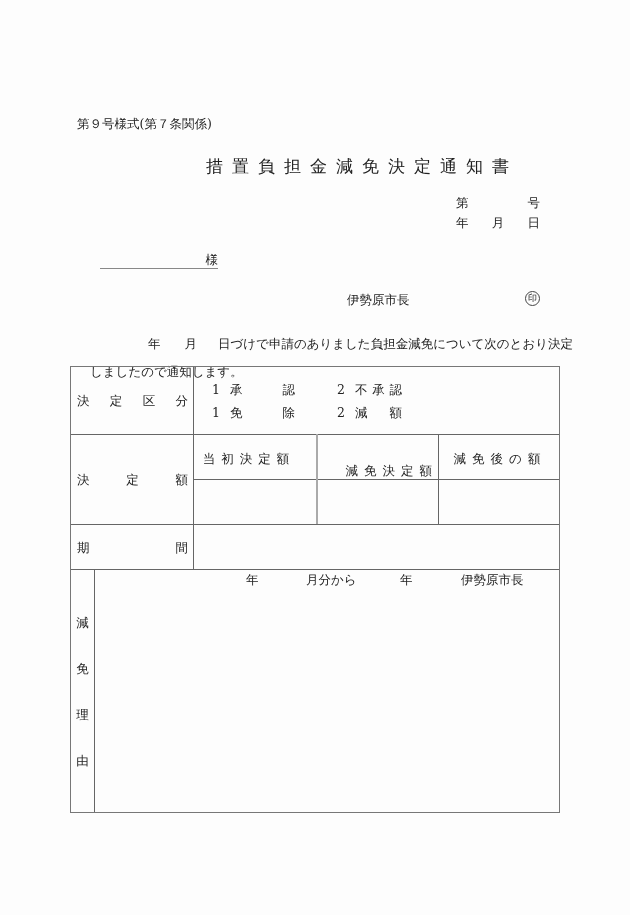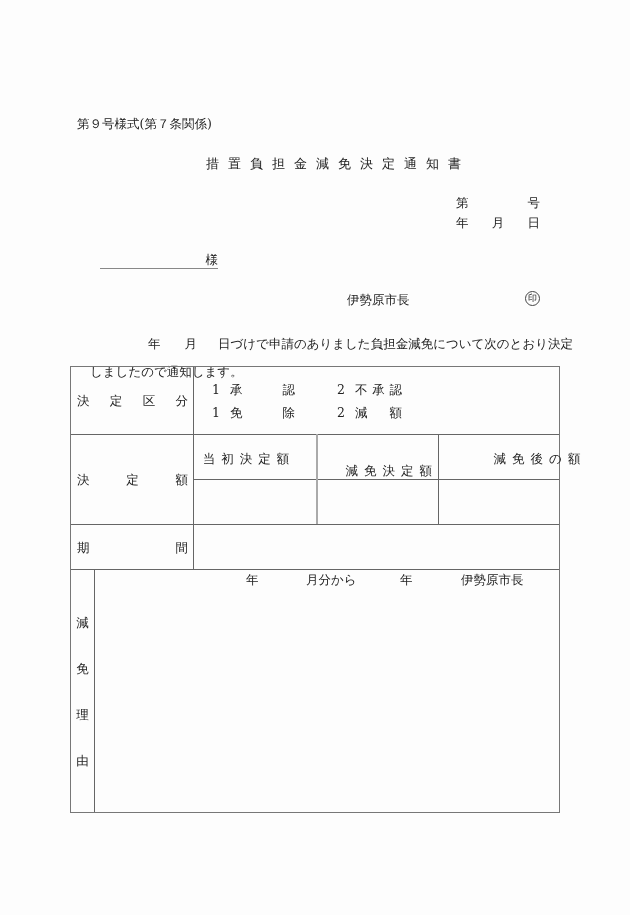--- a/index.html
+++ b/index.html
@@ -12,21 +12,21 @@
       height: 915px;
       position: relative;
       overflow: hidden;
       font-family: "DejaVu Serif", "Liberation Serif", serif;
       color: #222;
       font-size: 12.5px;
     }
     .abs { position: absolute; white-space: nowrap; margin-top: 32px; }
 
     #form-no { left: 77px; top: 84px; font-size: 12.5px; }
-    #doc-title { left: 206px; top: 123px; font-size: 13px; letter-spacing: 9px; }
+    #doc-title { left: 206px; top: 123px; font-size: 17px; letter-spacing: 9px; }
     #number-line { left: 456px; top: 163px; width: 84px; }
     #date-line { left: 456px; top: 183px; width: 84px; }
     .split { display: flex; justify-content: space-between; }
 
     #addressee {
       left: 100px; top: 221px; width: 118px;
       border-bottom: 1.5px solid #888;
       text-align: right; height: 15px; line-height: 14px;
     }
     #mayor { left: 347px; top: 260px; }
@@ -138,21 +138,21 @@
     </span>
   </div>
 
   <div class="cell-label" style="left:6px; top:105px; width:111px;">
     <span>決</span>
     <span>定</span>
     <span>額</span>
   </div>
   <div class="sub-head" style="left:124px; top:84px; width:108px;">当初決定額</div>
   <div class="sub-head" style="left:247px; top:96px; width:120px;text-align:right;">減免決定額</div>
-  <div class="sub-head" style="left:369px; top:84px; width:120px;padding-left:40px;">減免後の額</div>
+  <div class="sub-head" style="left:369px; top:84px; width:120px;">減免後の額</div>
   <div class="abs" style="left:124px; top:114px; width:120px; height:42px;"></div>
   <div class="abs" style="left:247px; top:114px; width:119px; height:42px;"></div>
   <div class="abs" style="left:369px; top:114px; width:119px; height:42px;"></div>
 
   <div class="cell-label" style="left:6px; top:173px; width:111px;">
     <span>期</span>
     <span>間</span>
   </div>
   <div class="abs" style="left:175px; top:173px;">年</div>
   <div class="abs" style="left:235px; top:173px;">月分から</div>

